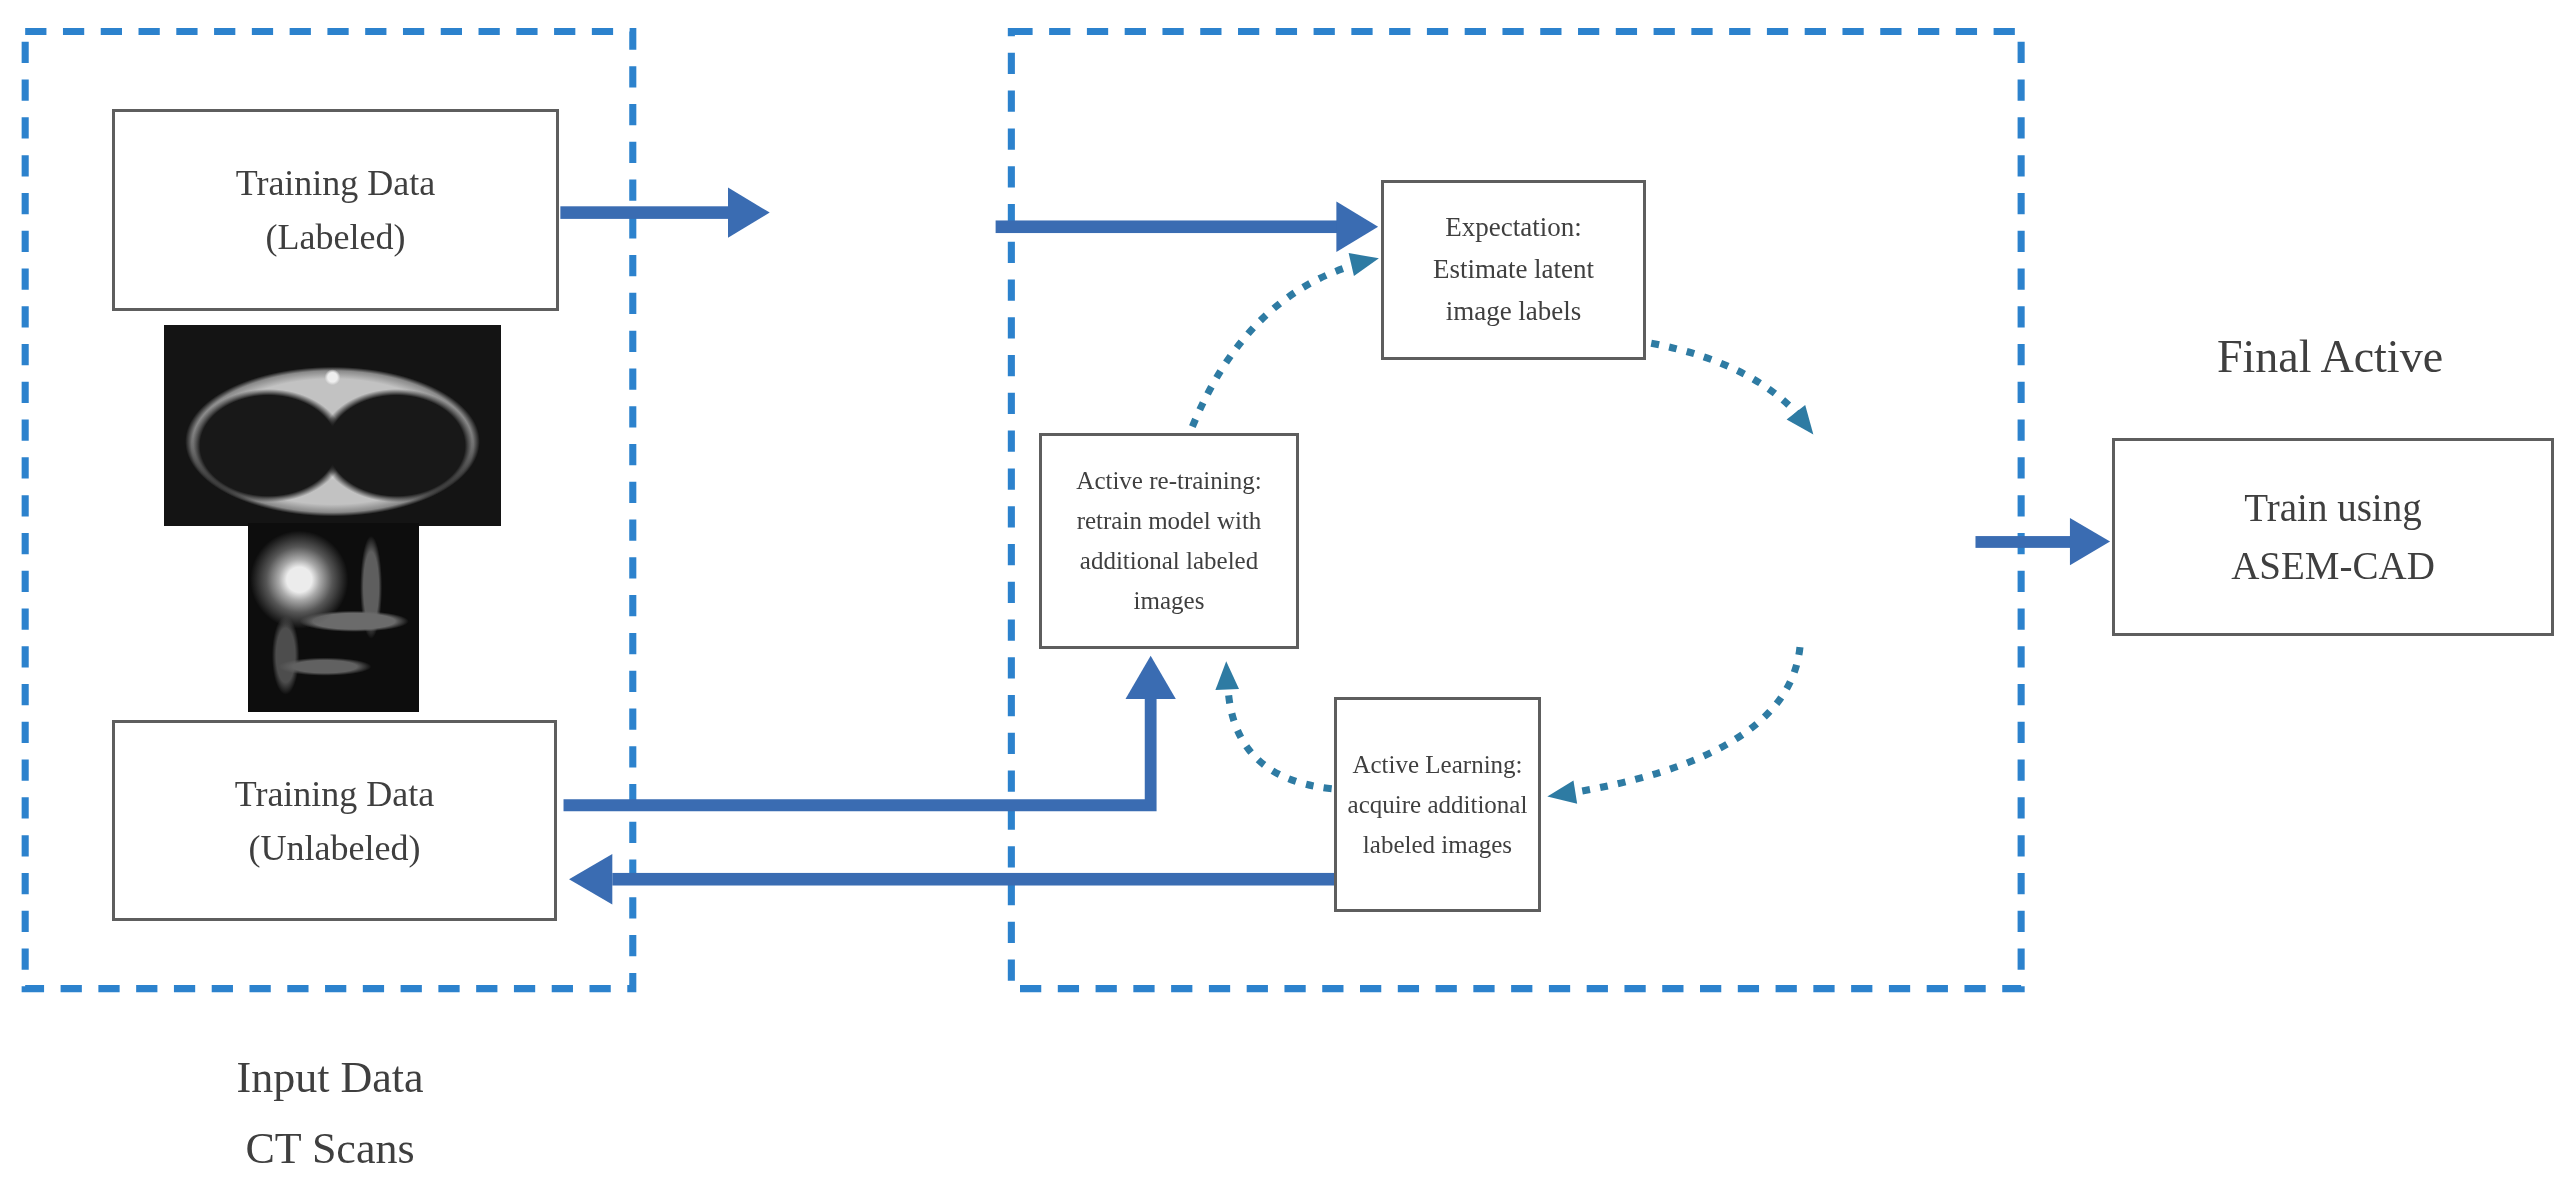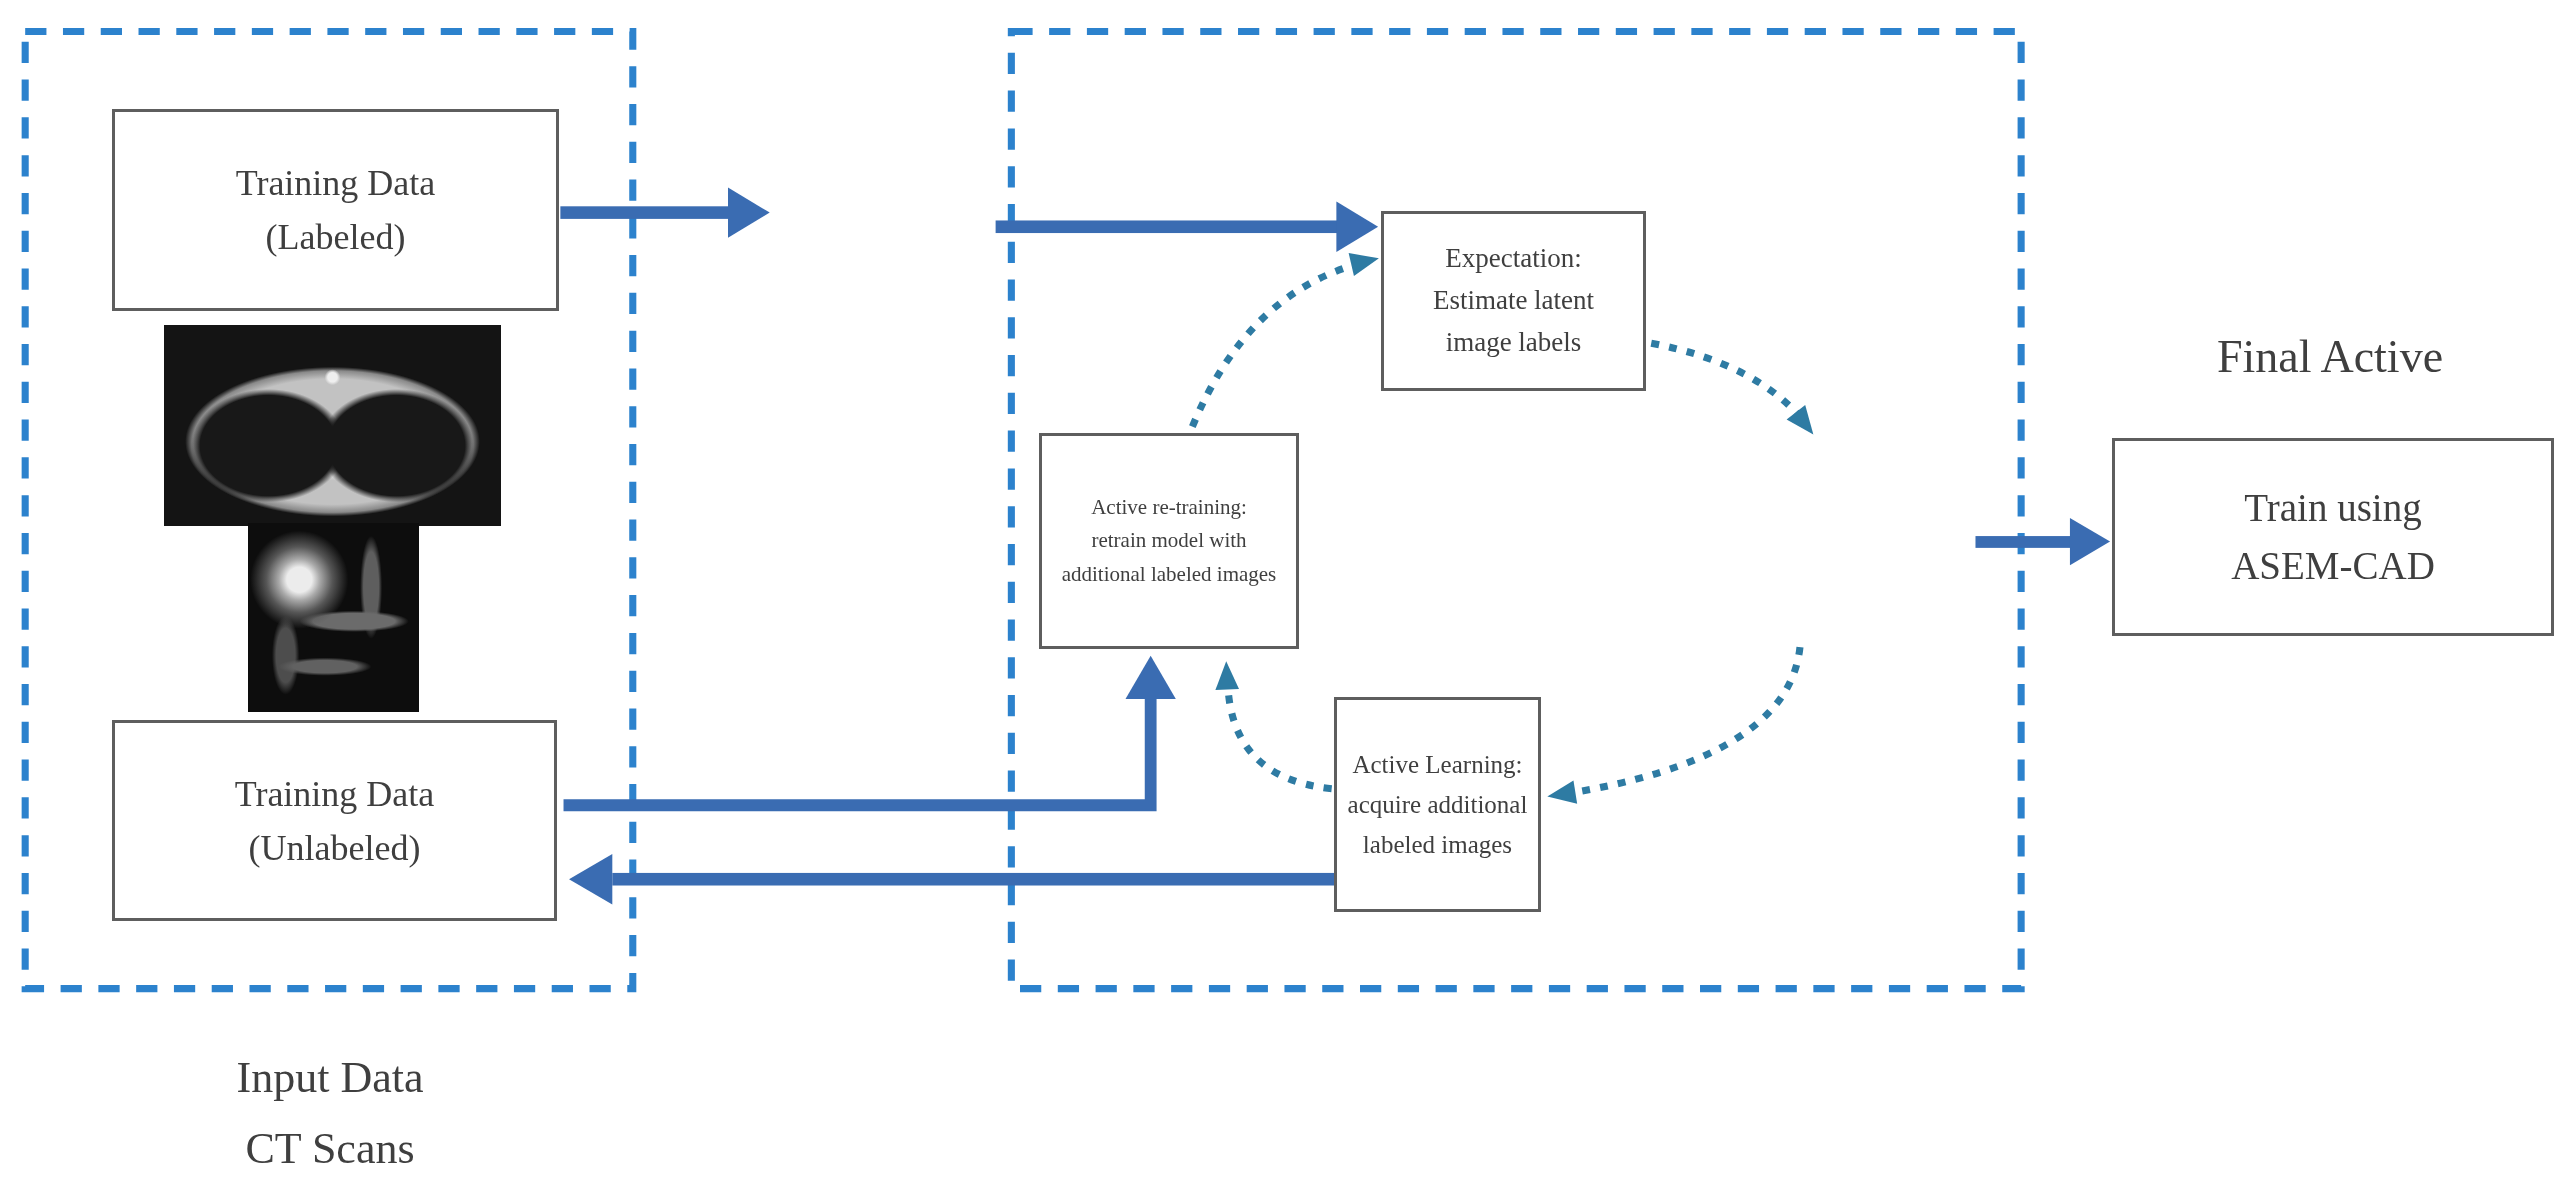--- a/index.html
+++ b/index.html
@@ -24,23 +24,23 @@
     box-sizing:border-box;
   }
   .label{
     position:absolute;z-index:2;
     display:flex;align-items:center;justify-content:center;
     text-align:center;white-space:pre-line;color:#3f3f3f;
   }
   .b-tl   {left:112px; top:109px; width:447px; height:202px; font-size:36px; line-height:1.5;}
   .b-tu   {left:112px; top:720px; width:445px; height:201px; font-size:36px; line-height:1.5;}
   .b-im   {left:771px; top:116px; width:223px; height:194px; font-size:38px; line-height:1.5;}
-  .b-exp  {left:1381px;top:180px; width:265px; height:180px; font-size:27px; line-height:1.55;margin-top:31px;}
+  .b-exp  {left:1381px;top:180px; width:265px; height:180px; font-size:27px; line-height:1.55;}
   .b-max  {left:1631px;top:443px; width:339px; height:200px; font-size:27px; line-height:1.55;}
-  .b-ar   {left:1039px;top:433px; width:260px; height:216px; font-size:21px; line-height:1.6;}
+  .b-ar   {left:1039px;top:433px; width:260px; height:216px; font-size:25px; line-height:1.6;}
   .b-al   {left:1334px;top:697px; width:207px; height:215px; font-size:25px; line-height:1.6;}
   .b-asem {left:2112px;top:438px; width:442px; height:198px; font-size:39px; line-height:1.5;}
   .input-label{left:94px; top:1031px; width:472px; height:165px; font-size:44px; line-height:1.6;}
   .final-label{left:2086px;top:321px; width:488px; height:71px;  font-size:46px;}
   .ct{position:absolute;z-index:2;}
   .ct-chest{
     left:164px; top:325px; width:337px; height:201px;
     background:
       radial-gradient(circle at 50% 26%, #efefef 0 4.7px, rgba(0,0,0,0) 7.9px),
       radial-gradient(ellipse 26% 32% at 31% 60%, #181818 0 78%, rgba(0,0,0,0) 88%),

